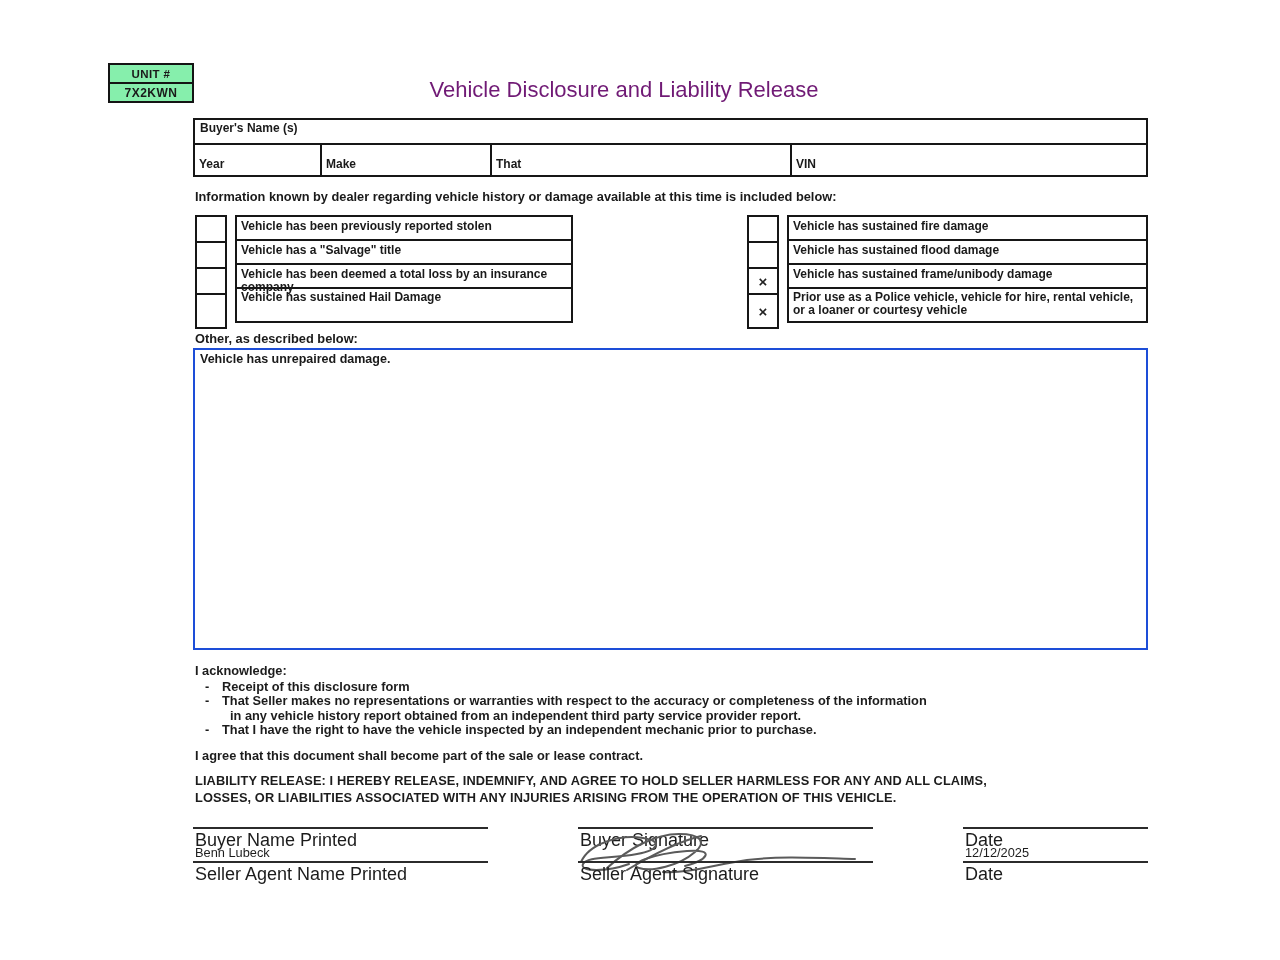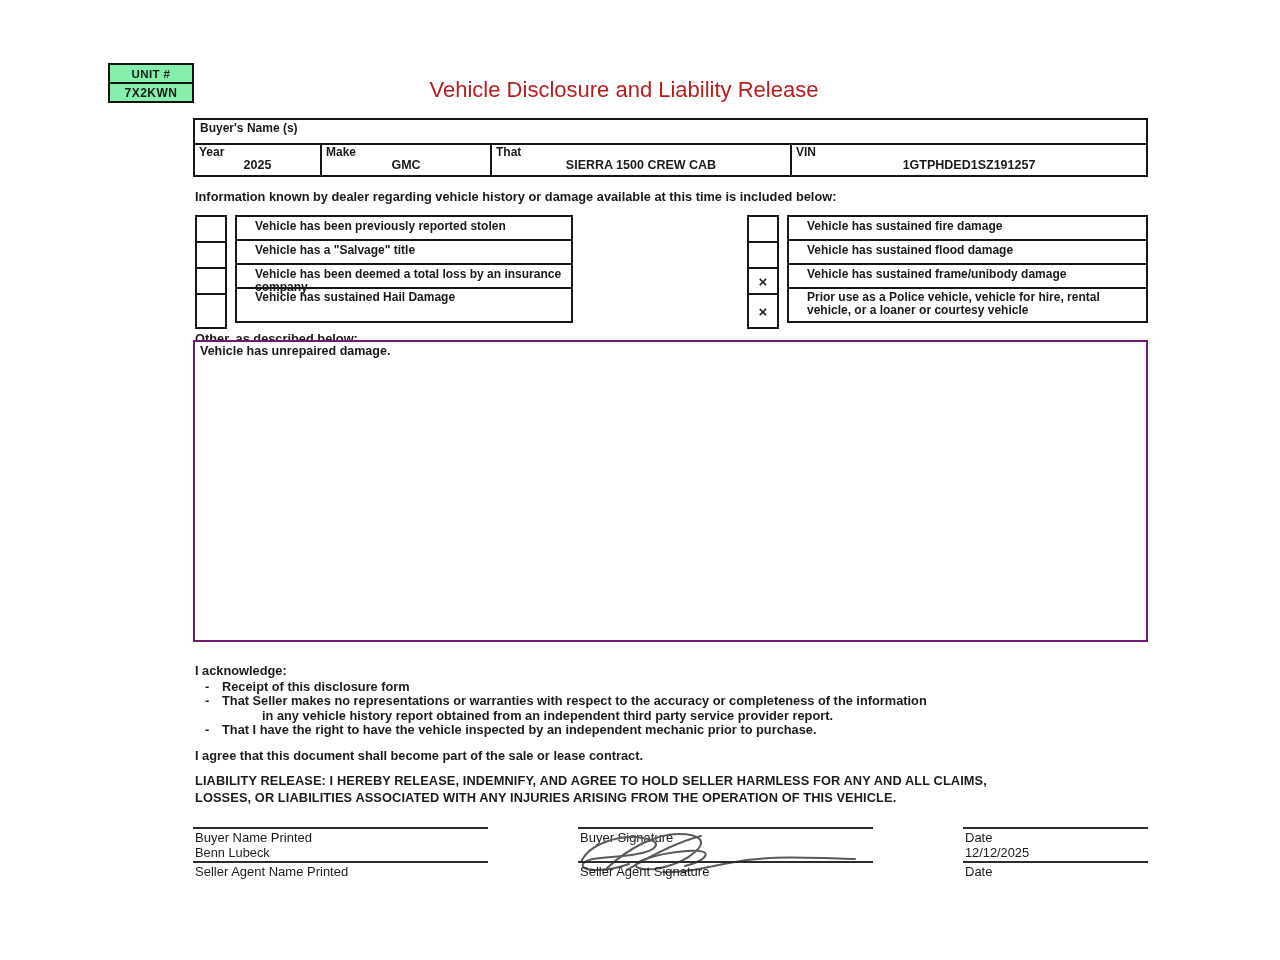--- a/index.html
+++ b/index.html
@@ -7,53 +7,53 @@
         font-family:"Liberation Sans", sans-serif;color:#1a1a1a;overflow:hidden;}
   .abs{position:absolute;}
 
   
   .unit-box{left:108px;top:63px;width:82px;border:2px solid #141414;background:#86efac;}
   .unit-top{height:17px;border-bottom:2px solid #141414;display:flex;align-items:center;justify-content:center;
             font-size:11.5px;font-weight:700;letter-spacing:.4px;}
   .unit-bottom{height:17px;display:flex;align-items:center;justify-content:center;
             font-size:12px;font-weight:700;letter-spacing:.5px;border-radius:6px;}
 
-  .doc-title{left:0;top:77px;width:1248px;text-align:center;font-size:22px;font-weight:500;color:#b91c1c;}
+  .doc-title{left:0;top:77px;width:1248px;text-align:center;font-size:22px;font-weight:500;color:#701a75;}
 
   
   .vt{left:193px;top:118px;width:955px;border:2px solid #161616;box-sizing:border-box;background:#fff;}
   .vt-buyer{height:25px;border-bottom:2px solid #161616;padding:1px 5px;font-size:12px;font-weight:600;box-sizing:border-box;}
   .vt-row{display:flex;height:30px;}
   .vt-cell{box-sizing:border-box;border-right:2px solid #161616;overflow:hidden;}
   .vt-cell:last-child{border-right:none;}
-  .vt-lab{font-size:12px;font-weight:600;padding:0 4px;line-height:14px;}
+  .vt-lab{font-size:12px;font-weight:600;padding:12px 4px;line-height:14px;}
   .vt-val{text-align:center;font-size:12.5px;font-weight:600;line-height:13px;}
 
   .info-line{left:195px;top:189px;font-size:12.8px;font-weight:600;}
 
   
   .chk-col{width:32px;border:2px solid #161616;box-sizing:border-box;background:#fff;}
   .chk-cell{height:24px;border-bottom:2px solid #161616;display:flex;align-items:center;justify-content:center;
             font-size:15px;font-weight:600;color:#222;cursor:default;}
   .chk-cell:last-child{height:32px;border-bottom:none;}
   .lbl-col{border:2px solid #161616;box-sizing:border-box;background:#fff;}
-  .lbl-cell{height:24px;border-bottom:2px solid #161616;box-sizing:border-box;padding:3px 6px 0 18px;
+  .lbl-cell{height:24px;border-bottom:2px solid #161616;box-sizing:border-box;padding:3px 6px 0 4px;
             font-size:12px;font-weight:600;line-height:13px;}
   .lbl-cell:last-child{height:32px;border-bottom:none;padding-top:2px;}
 
   .other-label{left:195px;top:331px;font-size:12.8px;font-weight:600;}
-  .other-box{left:193px;top:340px;width:955px;height:302px;border:2px solid #701a75;box-sizing:border-box;background:#fff;}
+  .other-box{left:193px;top:348px;width:955px;height:302px;border:2px solid #1d4ed8;box-sizing:border-box;background:#fff;}
   .other-text{padding:2px 5px;font-size:12.5px;font-weight:600;}
 
   .body-text{font-size:12.8px;font-weight:700;color:#1c1c1c;}
   .caps{letter-spacing:.1px;}
 
   
   .sig-line{border-top:2px solid #2b2b2b;height:0;}
-  .sig-label{font-size:13px;color:#1c1c1c;}
+  .sig-label{font-size:18px;color:#1c1c1c;}
   .sig-value{font-size:12.8px;color:#1c1c1c;}
   .sig-svg{pointer-events:none;}
 </style>
 </head>
 <body>
 
 <div class="page">
 
   <div class="abs unit-box">
     <div class="unit-top">UNIT #</div>
@@ -120,21 +120,21 @@
   <div class="abs other-label">Other, as described below:</div>
   <div class="abs other-box">
     <div class="other-text">Vehicle has unrepaired damage.</div>
   </div>
 
   <div class="abs body-text" style="left:195px;top:663px;">I acknowledge:</div>
   <div class="abs body-text" style="left:205px;top:679px;">-</div>
   <div class="abs body-text" style="left:222px;top:679px;">Receipt of this disclosure form</div>
   <div class="abs body-text" style="left:205px;top:693px;">-</div>
   <div class="abs body-text" style="left:222px;top:693px;">That Seller makes no representations or warranties with respect to the accuracy or completeness of the information</div>
-  <div class="abs body-text" style="left:230px;top:708px;margin-left:32px;">in any vehicle history report obtained from an independent third party service provider report.</div>
+  <div class="abs body-text" style="left:230px;top:708px;">in any vehicle history report obtained from an independent third party service provider report.</div>
   <div class="abs body-text" style="left:205px;top:722px;">-</div>
   <div class="abs body-text" style="left:222px;top:722px;">That I have the right to have the vehicle inspected by an independent mechanic prior to purchase.</div>
 
   <div class="abs body-text" style="left:195px;top:748px;">I agree that this document shall become part of the sale or lease contract.</div>
 
   <div class="abs body-text caps" style="left:195px;top:773px;">LIABILITY RELEASE:  I HEREBY RELEASE, INDEMNIFY, AND AGREE TO HOLD SELLER HARMLESS FOR ANY AND ALL CLAIMS,</div>
   <div class="abs body-text caps" style="left:195px;top:790px;">LOSSES, OR LIABILITIES ASSOCIATED WITH ANY INJURIES ARISING FROM THE OPERATION OF THIS VEHICLE.</div>
 
   <div class="abs sig-line" style="left:193px;top:827px;width:295px;"></div>
   <div class="abs sig-line" style="left:578px;top:827px;width:295px;"></div>

